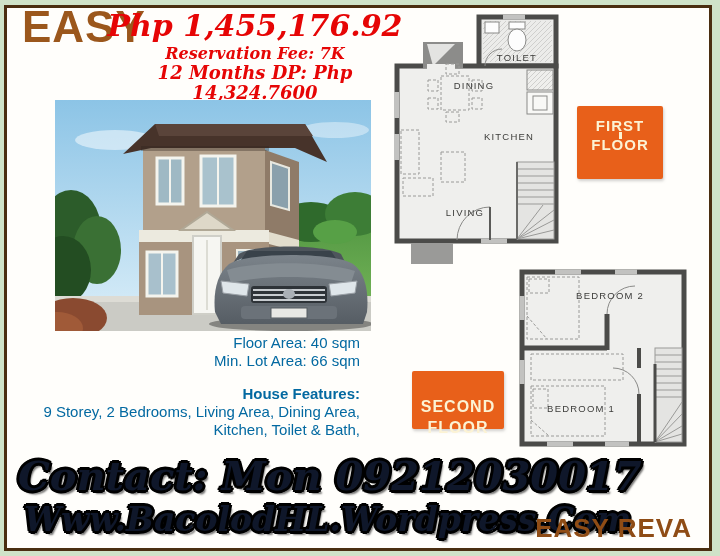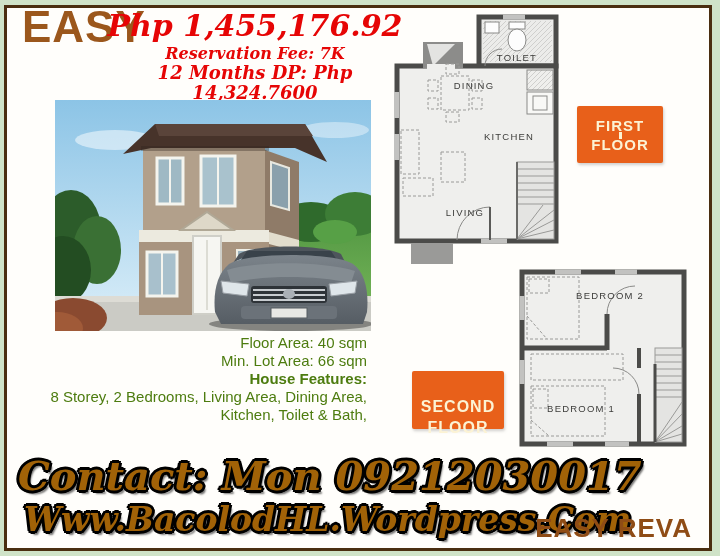--- a/index.html
+++ b/index.html
@@ -12,34 +12,34 @@
         font-family:"Liberation Sans",sans-serif;letter-spacing:1px;}
   .price-block{position:absolute;left:105px;top:8px;width:300px;text-align:center;
                color:#e60505;font-family:"DejaVu Serif",serif;font-style:italic;font-weight:bold;}
   .price-main{font-size:30px;line-height:36px;}
   .price-sub1{font-size:16px;line-height:19px;}
   .price-sub2{font-size:18px;line-height:20px;}
   .price-sub3{font-size:18px;line-height:20px;}
   
   .photo{position:absolute;left:55px;top:100px;width:316px;height:231px;}
   
-  .specs{position:absolute;left:37px;top:334px;width:330px;text-align:right;
-         font-size:15px;line-height:18px;color:#4d7c0f;}
-  .specs .features-title{font-weight:bold;}
+  .specs{position:absolute;left:30px;top:334px;width:330px;text-align:right;
+         font-size:15px;line-height:18px;color:#0369a1;}
+  .specs .features-title{font-weight:bold;margin-top:15px;}
   
   .fp1{position:absolute;left:393px;top:14px;width:167px;height:252px;}
   .fp2{position:absolute;left:519px;top:268px;width:170px;height:182px;}
   .fp-label{font-family:"Liberation Sans",sans-serif;font-size:9.5px;letter-spacing:1.2px;fill:#3c3c3a;}
   .badge{position:absolute;background:#e8601a;color:#fcf3d4;text-align:center;font-weight:bold;
          border-radius:2px;letter-spacing:1px;box-shadow:1px 2px 3px rgba(120,120,120,0.35);}
-  .badge-first{left:577px;top:106px;width:86px;height:57px;font-size:15px;line-height:19px;padding-top:10px;box-sizing:border-box;}
+  .badge-first{left:577px;top:106px;width:86px;height:73px;font-size:15px;line-height:19px;padding-top:10px;box-sizing:border-box;}
   .badge-second{left:412px;top:371px;width:92px;height:58px;font-size:16px;line-height:21px;padding-top:25px;box-sizing:border-box;}
   .badge .tick{display:block;width:3px;height:7px;background:#fcf3d4;margin:-3px auto -4px auto;}
   
-  .contact1,.contact2{position:absolute;color:#a16207;font-family:"DejaVu Serif",serif;
+  .contact1,.contact2{position:absolute;color:#0f172a;font-family:"DejaVu Serif",serif;
         font-style:italic;font-weight:bold;white-space:nowrap;
         text-shadow:-2px -2px 0 #000,2px -2px 0 #000,-2px 2px 0 #000,2px 2px 0 #000,
                     -3px 0 0 #000,3px 0 0 #000,0 -3px 0 #000,0 3px 0 #000,3px 4px 2px rgba(0,0,0,0.55);}
   .contact1{left:18px;top:452px;font-size:40px;}
   .contact2{left:24px;top:500px;font-size:33px;}
   .brand{position:absolute;right:28px;top:513px;font-size:26px;font-weight:bold;color:#8f4c15;
          letter-spacing:1px;font-family:"Liberation Sans",sans-serif;}
 </style>
 </head>
 <body>
@@ -134,21 +134,21 @@
       <polygon points="274,184 302,181 300,193 276,196" fill="#dfe6ea" stroke="#9aa0a6"></polygon>
       <rect x="186" y="206" width="96" height="13" rx="4" fill="#6b7279"></rect>
       <rect x="216" y="208" width="36" height="10" fill="#e8e8e4" stroke="#555b60"></rect>
     </g>
   </svg>
 
   <div class="specs">
     <div>Floor Area: 40 sqm</div>
     <div>Min. Lot Area: 66 sqm</div>
     <div class="features-title">House Features:</div>
-    <div>8 Storey, 2 Bedrooms, Living Area, Dining Area,</div>
+    <div>9 Storey, 2 Bedrooms, Living Area, Dining Area,</div>
     <div>Kitchen, Toilet &amp; Bath,</div>
   </div>
 
   <svg class="fp1" viewBox="0 0 167 252">
     <defs>
       <pattern id="hatch" width="5" height="5" patternUnits="userSpaceOnUse">
         <path d="M0,5 L5,0" stroke="#cfcfcd" stroke-width="1"></path>
       </pattern>
     </defs>
     <rect x="86" y="3" width="77" height="49" fill="#ececea" stroke="#4b4b49" stroke-width="5"></rect>

